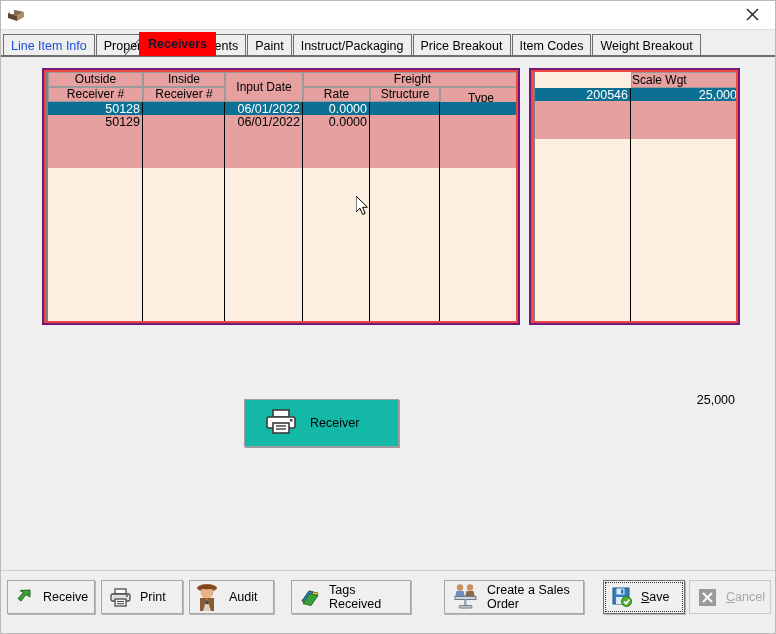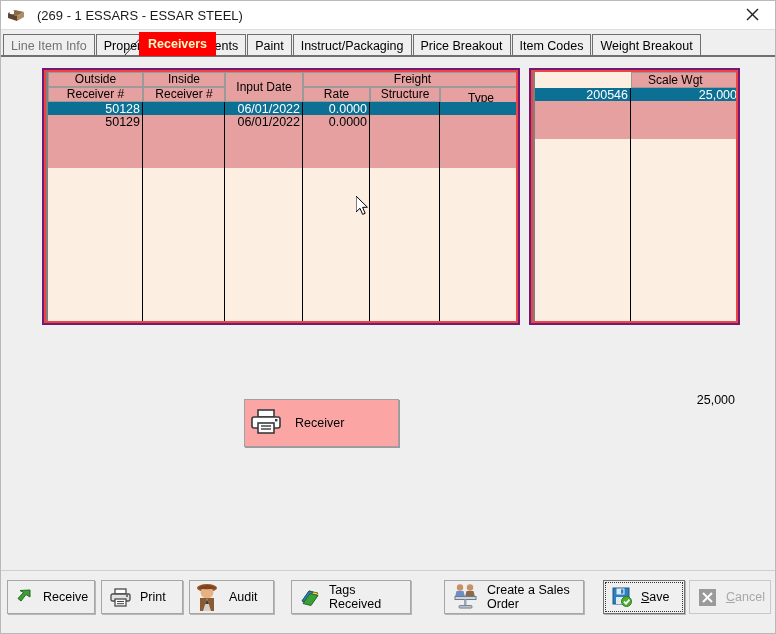--- a/index.html
+++ b/index.html
@@ -152,25 +152,25 @@
 
   
   .cursor{
     position:absolute;left:355px;top:139px;width:14px;height:21px;z-index:40;
     pointer-events:none;
   }
 
   
   .receiver-btn{
     position:absolute;left:243px;top:342px;width:155px;height:48px;
-    background:#fca5a5;
+    background:#14b8a6;
     border:1px solid #a0a0a0;
     box-shadow:1px 1px 0 #9a9a9a;
     display:flex;align-items:center;
-    padding-left:6px;
+    padding-left:21px;
     box-sizing:border-box;
     cursor:default;
   }
   .receiver-btn .lbl{ margin-left:14px;font-size:12.5px; }
 
   .total-wgt{
     position:absolute;left:620px;top:336px;width:114px;
     text-align:right;font-size:12.5px;color:#000;
   }
 
@@ -216,43 +216,42 @@
 
   <div class="titlebar">
     <span class="title-icon">
       <svg width="18" height="16" viewBox="0 0 18 16">
         <polygon points="1,6 8,3 17,5 10,9" fill="#8a6a4a"></polygon>
         <polygon points="1,6 10,9 10,14 1,11" fill="#5c4430"></polygon>
         <polygon points="10,9 17,5 17,10 10,14" fill="#b08c62"></polygon>
         <rect x="3" y="4" width="4" height="3" fill="#ffffff"></rect>
       </svg>
     </span>
-    <span class="title-text title-sub">(269 - 1  ESSARS -  ESSAR STEEL)</span>
     <div class="close-btn">
       <svg width="13" height="13" viewBox="0 0 13 13">
         <line x1="1" y1="1" x2="12" y2="12" stroke="#222" stroke-width="1.4"></line>
         <line x1="12" y1="1" x2="1" y2="12" stroke="#222" stroke-width="1.4"></line>
       </svg>
     </div>
   </div>
 
   <div class="tabstrip">
-    <div class="tab first" style="color: #737373;">Line Item Info</div>
+    <div class="tab first" style="color: #1d4ed8;">Line Item Info</div>
     <div class="tab tab-hidden">Properties</div>
     <div class="tab tab-hidden">Comments</div>
     <div class="tab tab-hidden">Paint</div>
     <div class="tab tab-hidden">Instruct/Packaging</div>
     <div class="tab tab-hidden">Price Breakout</div>
     <div class="tab tab-hidden">Item Codes</div>
     <div class="tab tab-hidden">Weight Breakout</div>
 
     <svg class="tab-slash" viewBox="0 0 24 24">
       <line x1="22" y1="1" x2="2" y2="23" stroke="#333" stroke-width="1"></line>
     </svg>
-    <div class="tab-active" style="background: rgb(255, 0, 0); color: #fef9c3;">Receivers</div>
+    <div class="tab-active" style="background: rgb(255, 0, 0); color: #0f172a;">Receivers</div>
     <div class="tabline"></div>
   </div>
 
   <div class="content">
 
     <div class="grid" id="grid-left">
       <div class="grid-inner">
 
         <div class="hdr-cell" style="left:0;top:0;width:95px;height:15px;">Outside</div>
         <div class="hdr-cell" style="left:95px;top:0;width:82px;height:15px;">Inside</div>
@@ -289,21 +288,21 @@
         <div class="vline" style="left:176px;top:30px;bottom:0;"></div>
         <div class="vline" style="left:254px;top:30px;bottom:0;"></div>
         <div class="vline" style="left:321px;top:30px;bottom:0;"></div>
         <div class="vline" style="left:391px;top:30px;bottom:0;"></div>
       </div>
     </div>
 
     <div class="grid" id="grid-right">
       <div class="grid-inner">
         <div class="hdr-cell" style="left:0;top:17px;width:96px;height:16px;justify-content:flex-start;padding-left:4px;">Tag Number</div>
-        <div class="hdr-cell" style="left:96px;top:0;width:109px;height:16px;justify-content:flex-start;padding-left:16px;">Scale Wgt</div>
+        <div class="hdr-cell" style="left:96px;top:0;width:109px;height:16px;justify-content:flex-start;padding-left:0;">Scale Wgt</div>
 
         <div class="row-band row-sel" style="top:16px;height:13px;">
           <div class="cell num" style="left:0;width:96px;">200546</div>
           <div class="cell num" style="left:96px;width:109px;">25,000</div>
         </div>
 
         <div class="row-band row-pink" style="top:29px;height:38px;"></div>
 
         <div class="vline" style="left:95px;top:16px;bottom:0;"></div>
       </div>

